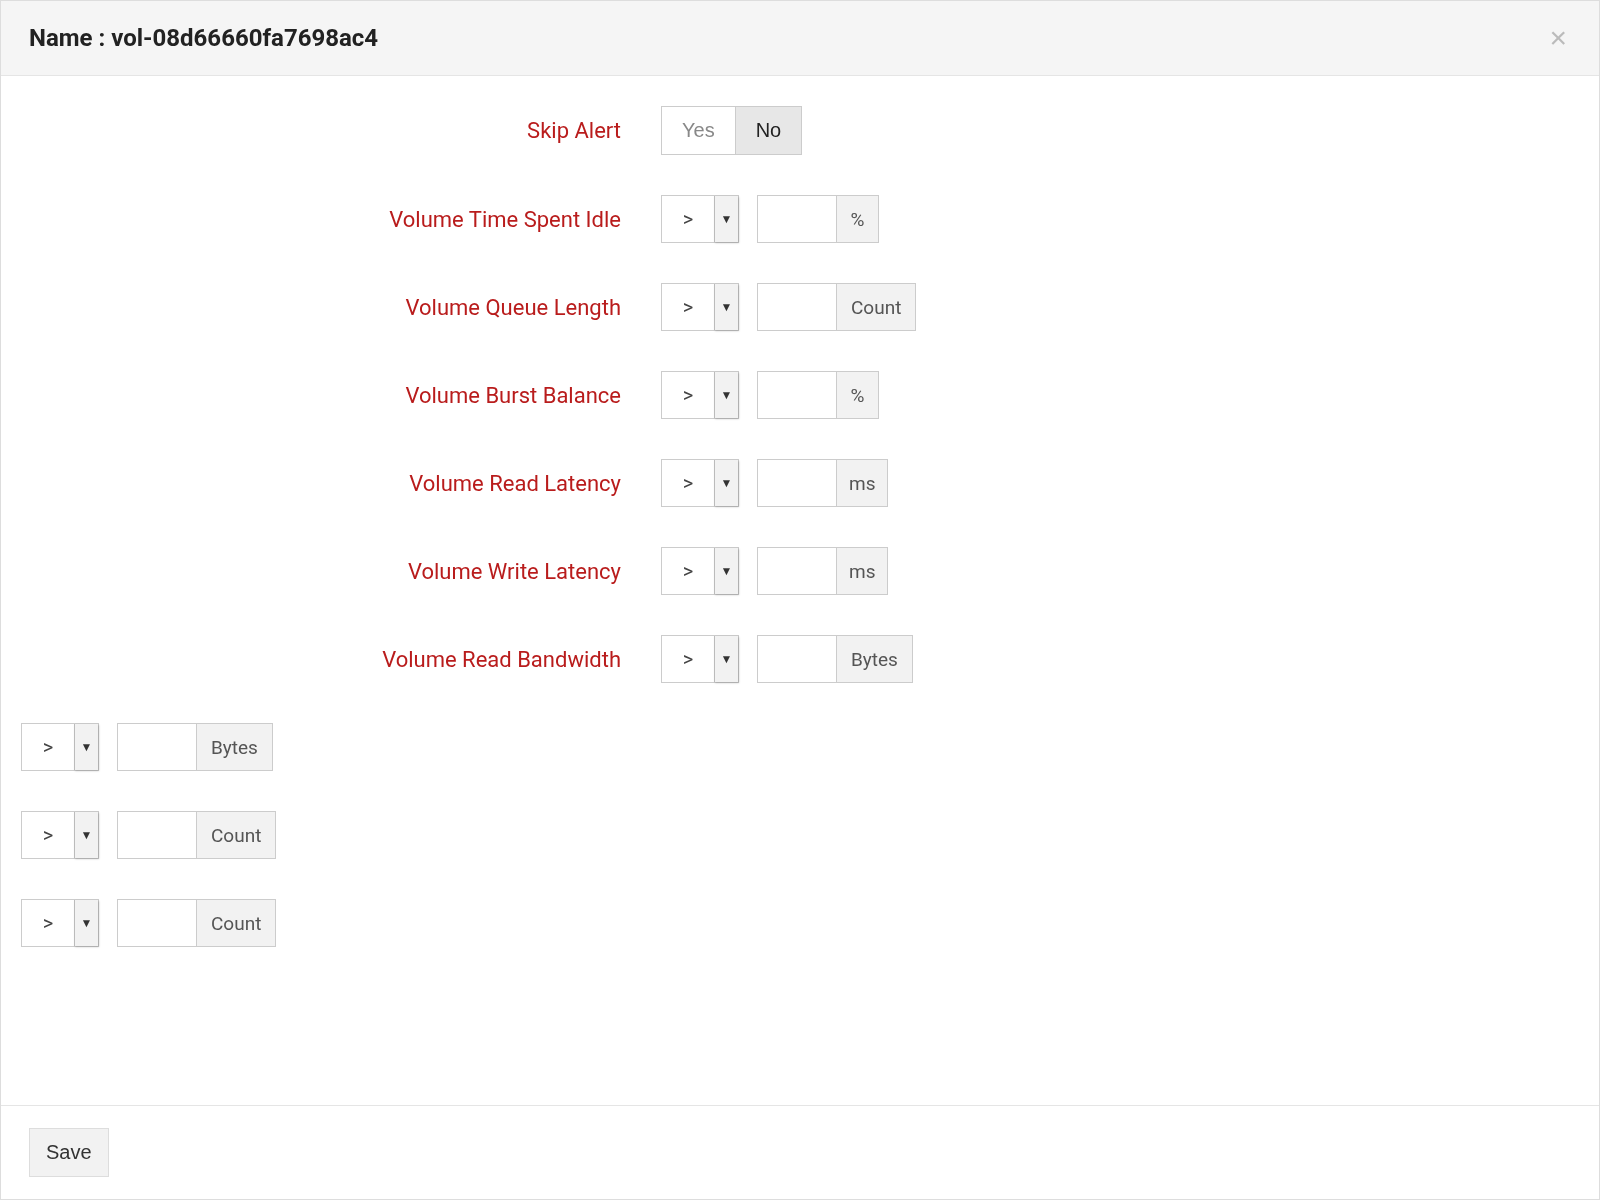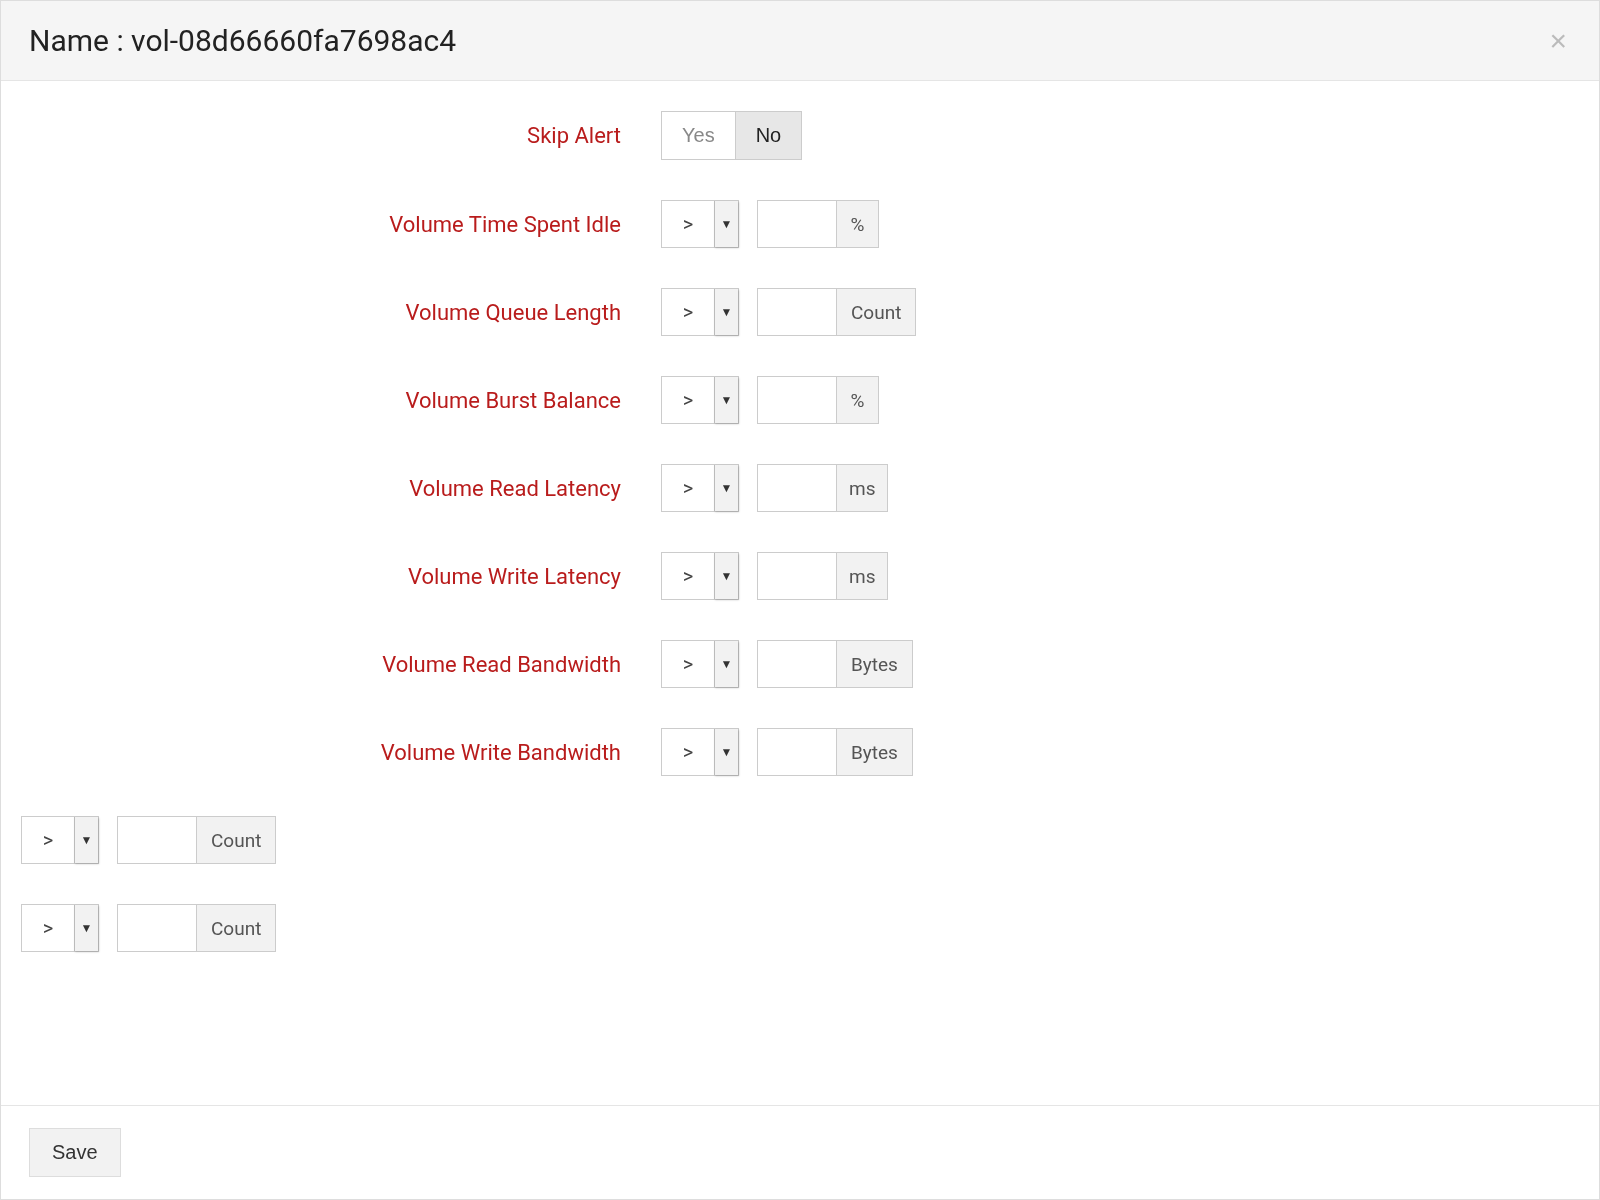--- a/index.html
+++ b/index.html
@@ -21,22 +21,22 @@
     }
     .modal-header {
       background: #f5f5f5;
       border-bottom: 1px solid #e5e5e5;
       padding: 22px 28px;
       display: flex;
       justify-content: space-between;
       align-items: center;
     }
     .modal-title {
-      font-size: 30px;
-      font-weight: 400;
+      font-size: 24px;
+      font-weight: 700;
       color: #222;
     }
     .close-btn {
       background: none;
       border: none;
       font-size: 30px;
       font-weight: 300;
       color: #bbb;
       cursor: pointer;
       line-height: 1;
@@ -143,21 +143,21 @@
       min-width: 70px;
       padding: 0 14px;
     }
     .modal-footer {
       border-top: 1px solid #e5e5e5;
       padding: 22px 28px;
     }
     .save-btn {
       background: #f2f2f2;
       border: 1px solid #ddd;
-      padding: 12px 22px;
+      padding: 12px 16px;
       font-size: 20px;
       color: #333;
       cursor: pointer;
     }
   </style>
 </head>
 <body>
 
 <div class="modal">
 
@@ -253,21 +253,20 @@
               <div class="operator-value">&gt;</div>
               <div class="operator-caret">▼</div>
             </div>
             <div class="input-unit">
               <input type="text" class="num-input" value="" style="">
               <div class="unit-addon wide">Bytes</div>
             </div>
           </div>
         </div>
         <div class="form-row">
-          <div class="form-label">Volume Write Bandwidth</div>
           <div class="form-controls">
             <div class="operator-group">
               <div class="operator-value">&gt;</div>
               <div class="operator-caret">▼</div>
             </div>
             <div class="input-unit">
               <input type="text" class="num-input" value="" style="">
               <div class="unit-addon wide">Bytes</div>
             </div>
           </div>

